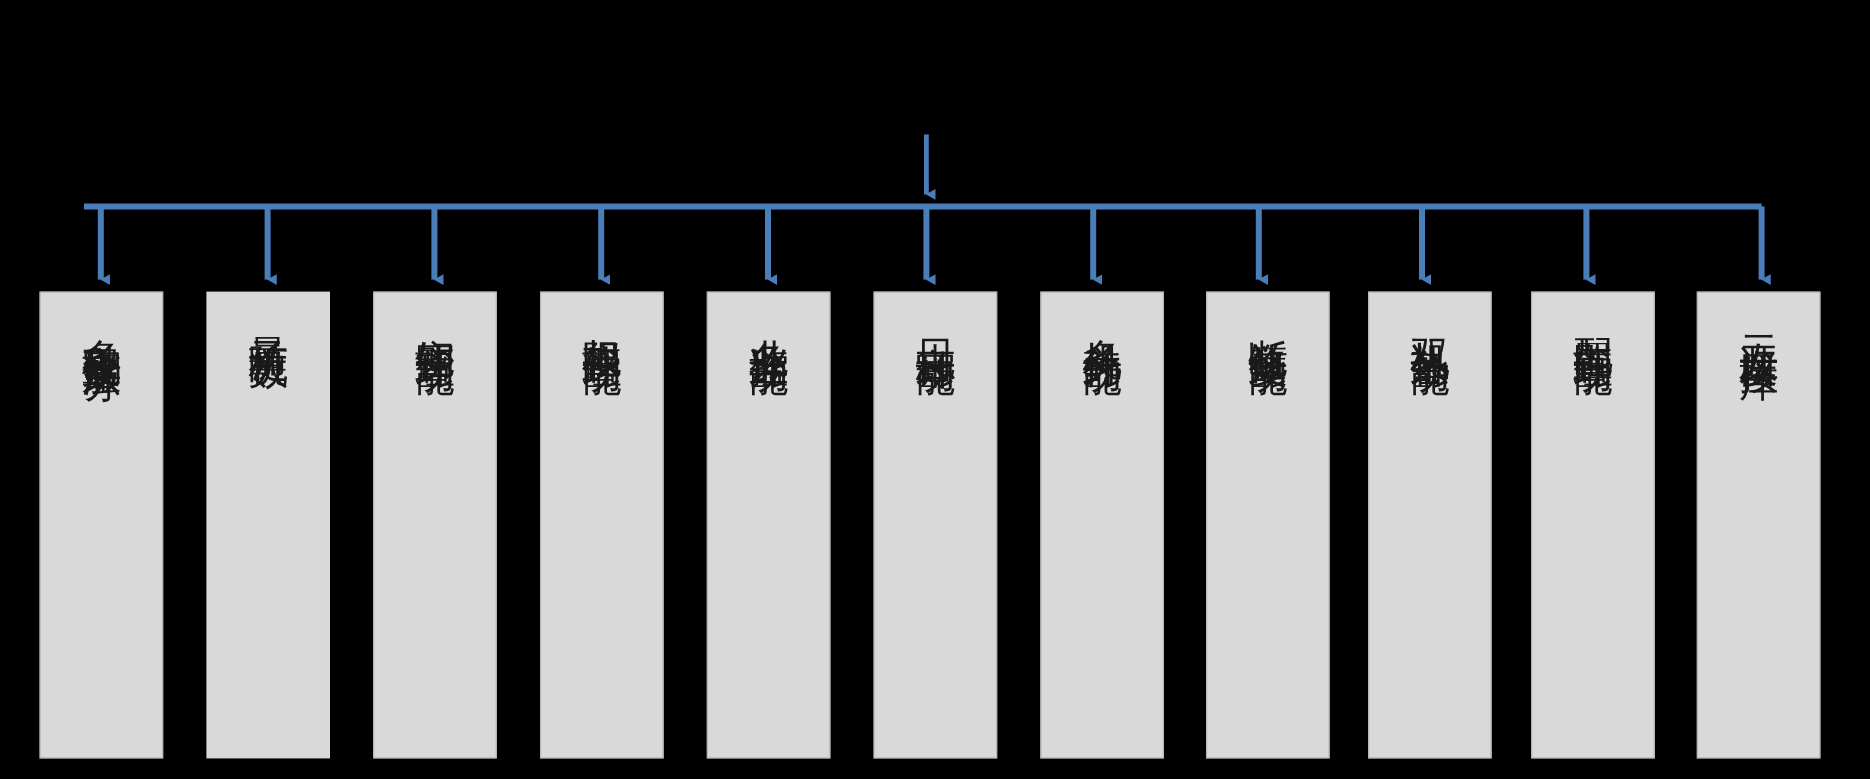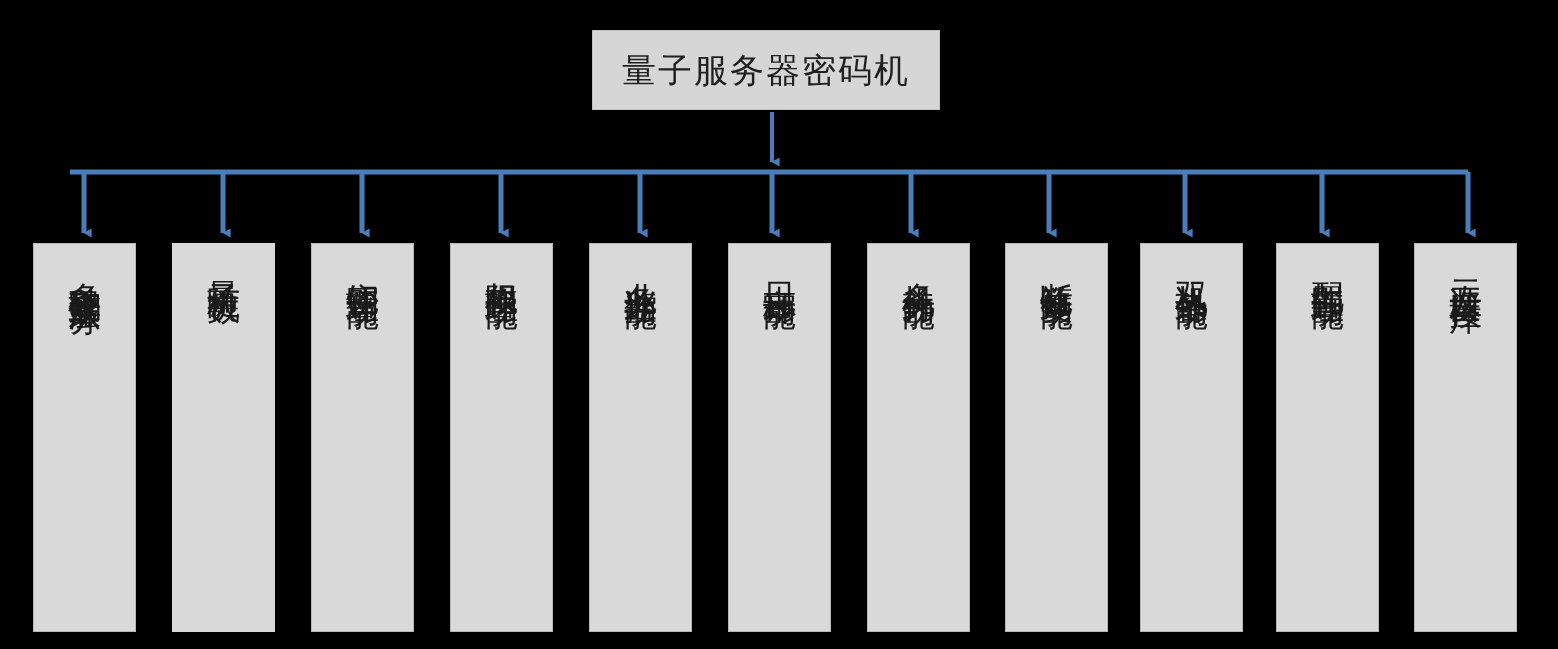--- a/index.html
+++ b/index.html
@@ -72,23 +72,20 @@
     padding-top: 12px;
     white-space: nowrap;
     -webkit-text-orientation: upright;
   }
 </style>
 </head>
 <body>
 
 <div id="canvas">
 
-  <div class="root-node">
-    <span class="root-label">量子服务器密码机</span>
-  </div>
 
   <svg class="connectors" width="1558" height="649" viewBox="0 0 1558 649">
     <defs>
       <marker id="arrowhead" markerWidth="9" markerHeight="8" refX="4.5" refY="7.6" orient="auto" markerUnits="userSpaceOnUse">
         <path d="M0,0 L9,0 L4.5,8 Z" fill="#4a7ebb"></path>
       </marker>
     </defs>
 
     <g>
       <line x1="772" y1="112" x2="772" y2="162" stroke="#4a7ebb" stroke-width="4" marker-end="url(#arrowhead)"></line>

